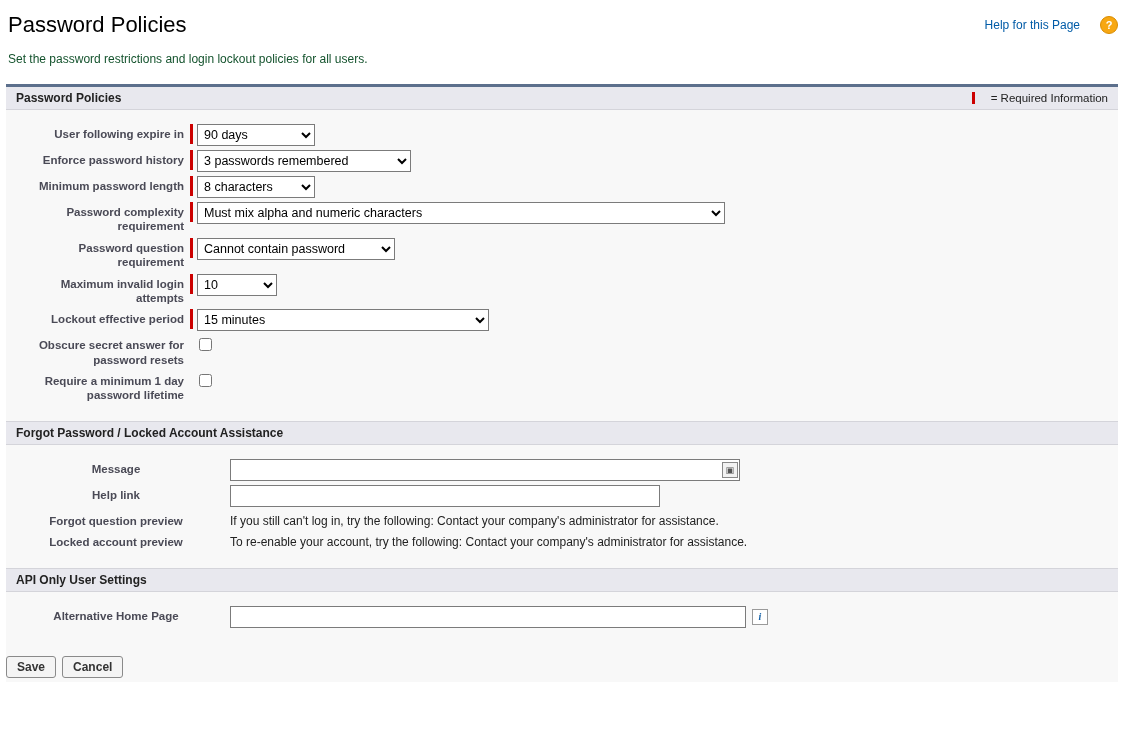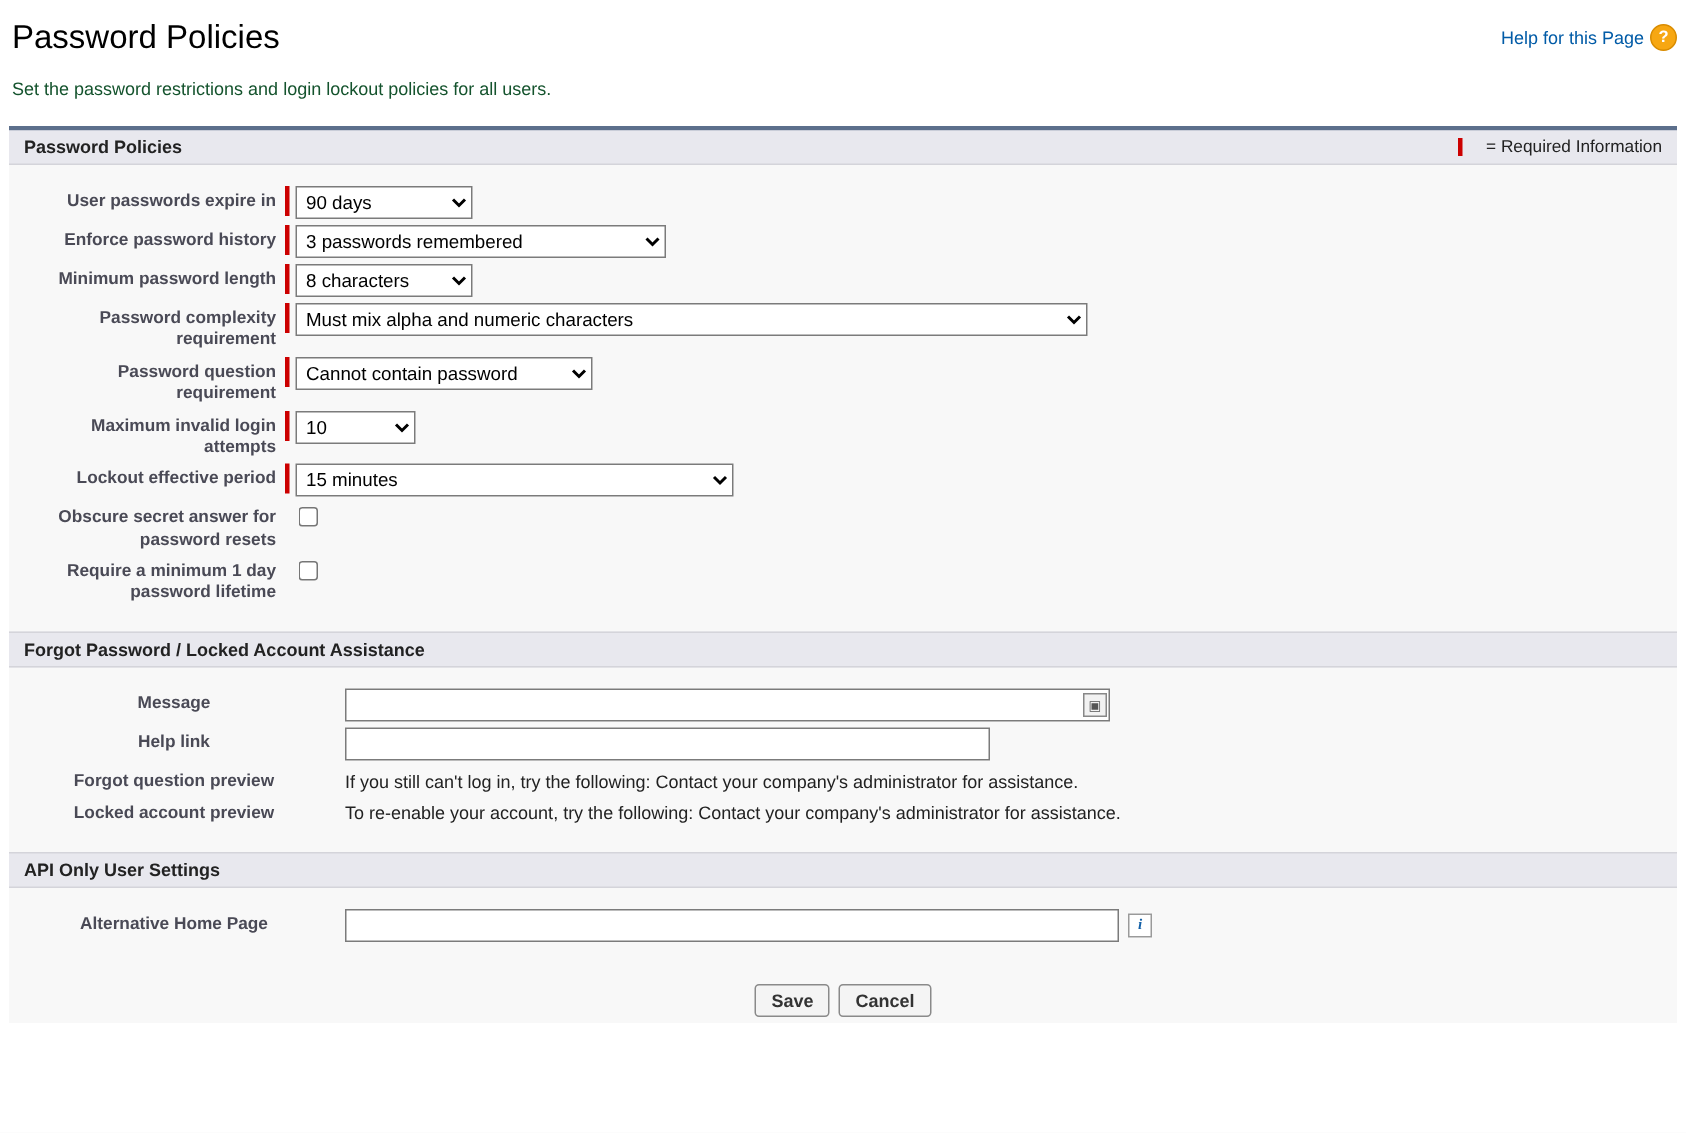--- a/index.html
+++ b/index.html
@@ -1,40 +1,40 @@
 <!DOCTYPE html>
 <html><head>
 <meta charset="utf-8">
 <style>
   html,body{margin:0;padding:0;background:#fff;font-family:Arial,Helvetica,sans-serif;font-size:12px;color:#222;}
   .page{width:1124px;box-sizing:border-box;padding:6px 6px 10px 6px;position:relative;}
   .header-row{display:flex;justify-content:space-between;align-items:flex-start;}
   h1.page-title{font-size:22px;font-weight:normal;margin:6px 0 4px 2px;color:#000;}
-  .help-link{color:#015BA7;font-size:12px;display:flex;align-items:center;gap:4px;margin-top:10px;margin-right:0;}
+  .help-link{color:#015BA7;font-size:12px;display:flex;align-items:center;gap:20px;margin-top:10px;margin-right:0;}
   .help-link a{color:#015BA7;text-decoration:none;}
   .help-icon{display:inline-flex;width:16px;height:16px;border-radius:50%;background:#f7a712;color:#fff;font-weight:bold;font-size:11px;align-items:center;justify-content:center;border:1px solid #d98c00;}
   .page-desc{margin:10px 0 18px 2px;color:#14532d;}
   .panel{border-top:3px solid #5c6f8c;background:#f8f8f8;margin-bottom:0;}
   .section-header{background:#e8e8ee;border-bottom:1px solid #d4d4da;padding:4px 10px;font-weight:bold;color:#222;display:flex;justify-content:space-between;align-items:center;}
   .req-info{font-weight:normal;font-size:11.5px;display:flex;align-items:center;gap:16px;}
   .req-bar{display:inline-block;width:3px;height:12px;background:#c00;}
   .form-body{padding:10px 10px 14px 10px;}
   .form-row{display:flex;align-items:flex-start;margin:4px 0;}
   .form-label{width:168px;text-align:right;color:#4a4a56;font-weight:bold;font-size:11.5px;padding-top:3px;padding-right:6px;line-height:1.25;}
   .form-label-plain{width:200px;text-align:center;color:#4a4a56;font-weight:bold;font-size:11.5px;padding-top:3px;padding-right:14px;line-height:1.25;}
   .form-control{display:flex;align-items:center;}
   .req-mark{width:3px;height:20px;background:#c00;margin-right:4px;align-self:stretch;}
   .spacer-mark{width:3px;margin-right:4px;}
   select,input[type=text]{font-family:Arial;font-size:12.5px;padding:1px 2px;background:#fff;border:1px solid #7b7b7b;box-sizing:border-box;height:22px;}
   select{padding-right:4px;}
   input[type=checkbox]{margin:3px 0 0 2px;}
   .section-sub{background:#e8e8ee;border-top:1px solid #d4d4da;border-bottom:1px solid #d4d4da;padding:4px 10px;font-weight:bold;color:#222;}
   .plain-value{padding-top:3px;color:#222;}
   .info-icon{display:inline-flex;width:14px;height:14px;border:1px solid #9a9a9a;color:#1360a7;font-family:Georgia,serif;font-style:italic;font-weight:bold;font-size:10px;align-items:center;justify-content:center;margin-left:6px;background:#fff;}
-  .btn-row{display:flex;justify-content:center;gap:6px;padding:10px 0 4px 0;}
+  .btn-row{display:flex;gap:6px;padding:10px 0 4px 0;}
   button.btn{font-family:Arial;font-size:12px;padding:3px 10px;background:#f4f4f4;border:1px solid #8a8a8a;border-radius:3px;cursor:pointer;font-weight:bold;color:#333;}
   .msg-input{width:510px;border:1px solid #666;border-top:2px solid #555;height:22px;}
   .msg-wrap{position:relative;display:inline-block;}
   .msg-grip{position:absolute;right:2px;top:3px;width:14px;height:14px;border:1px solid #888;background:#f2f2f2;display:flex;align-items:center;justify-content:center;font-size:9px;color:#555;pointer-events:none;}
 </style>
 </head>
 <body>
 <div class="page">
 
 <div class="header-row">
@@ -52,34 +52,34 @@
   <div class="section-header">
     <span>Password Policies</span>
     <span class="req-info">
       <span class="req-bar"></span>
       <span>= Required Information</span>
     </span>
   </div>
   <div class="form-body">
 
     <div class="form-row">
-      <div class="form-label">User passwords expire in</div>
+      <div class="form-label">User following expire in</div>
       <div class="form-control">
         <div class="req-mark"></div>
         <select style="width:118px">
           <option>90 days</option>
         </select>
       </div>
     </div>
 
     <div class="form-row">
       <div class="form-label">Enforce password history</div>
       <div class="form-control">
         <div class="req-mark"></div>
-        <select style="width:247px">
+        <select style="width:214px">
           <option>3 passwords remembered</option>
         </select>
       </div>
     </div>
 
     <div class="form-row">
       <div class="form-label">Minimum password length</div>
       <div class="form-control">
         <div class="req-mark"></div>
         <select style="width:118px">

